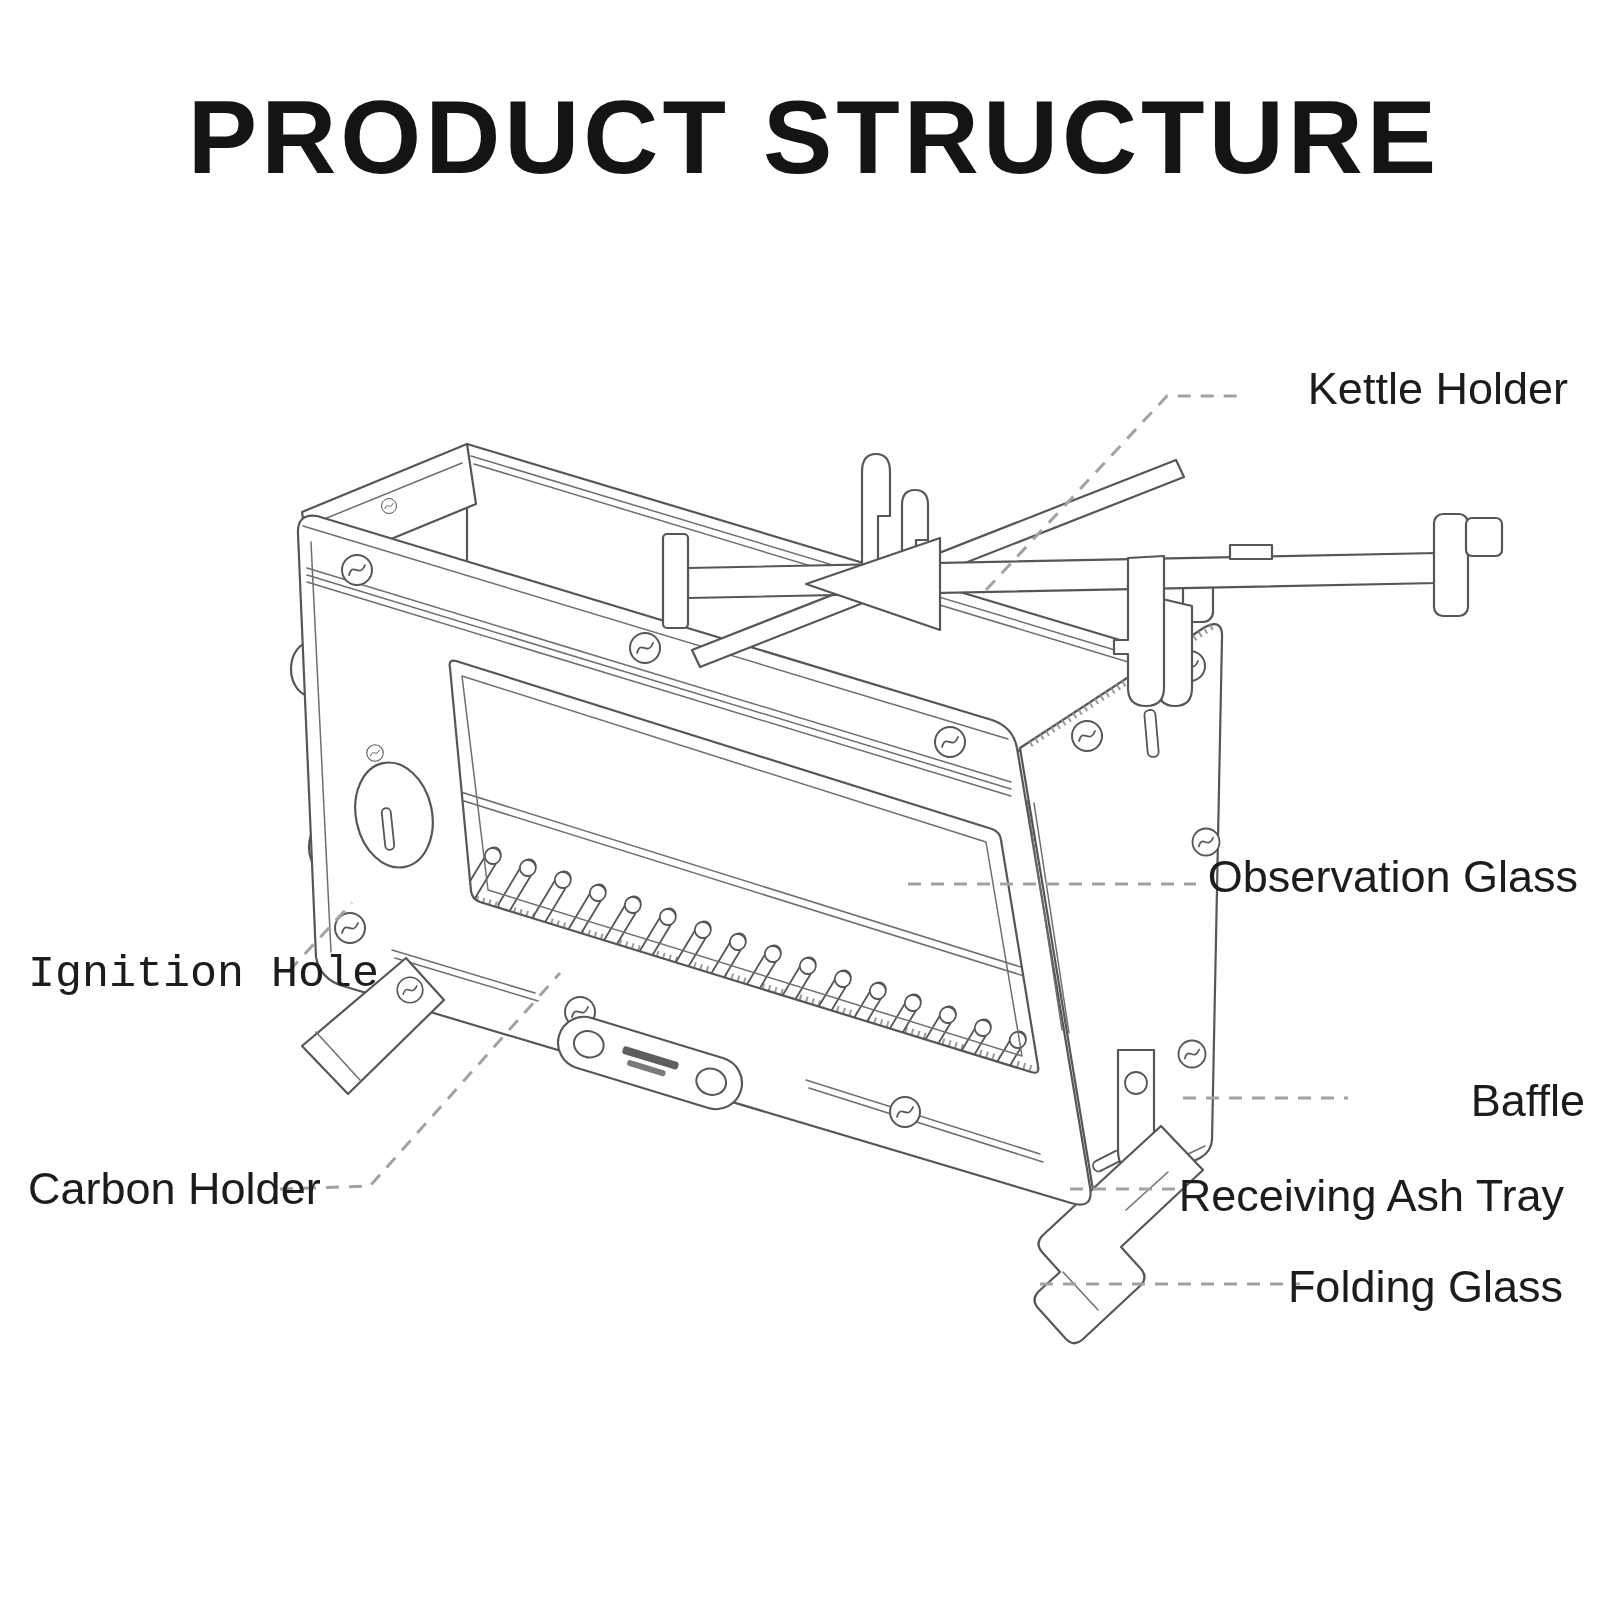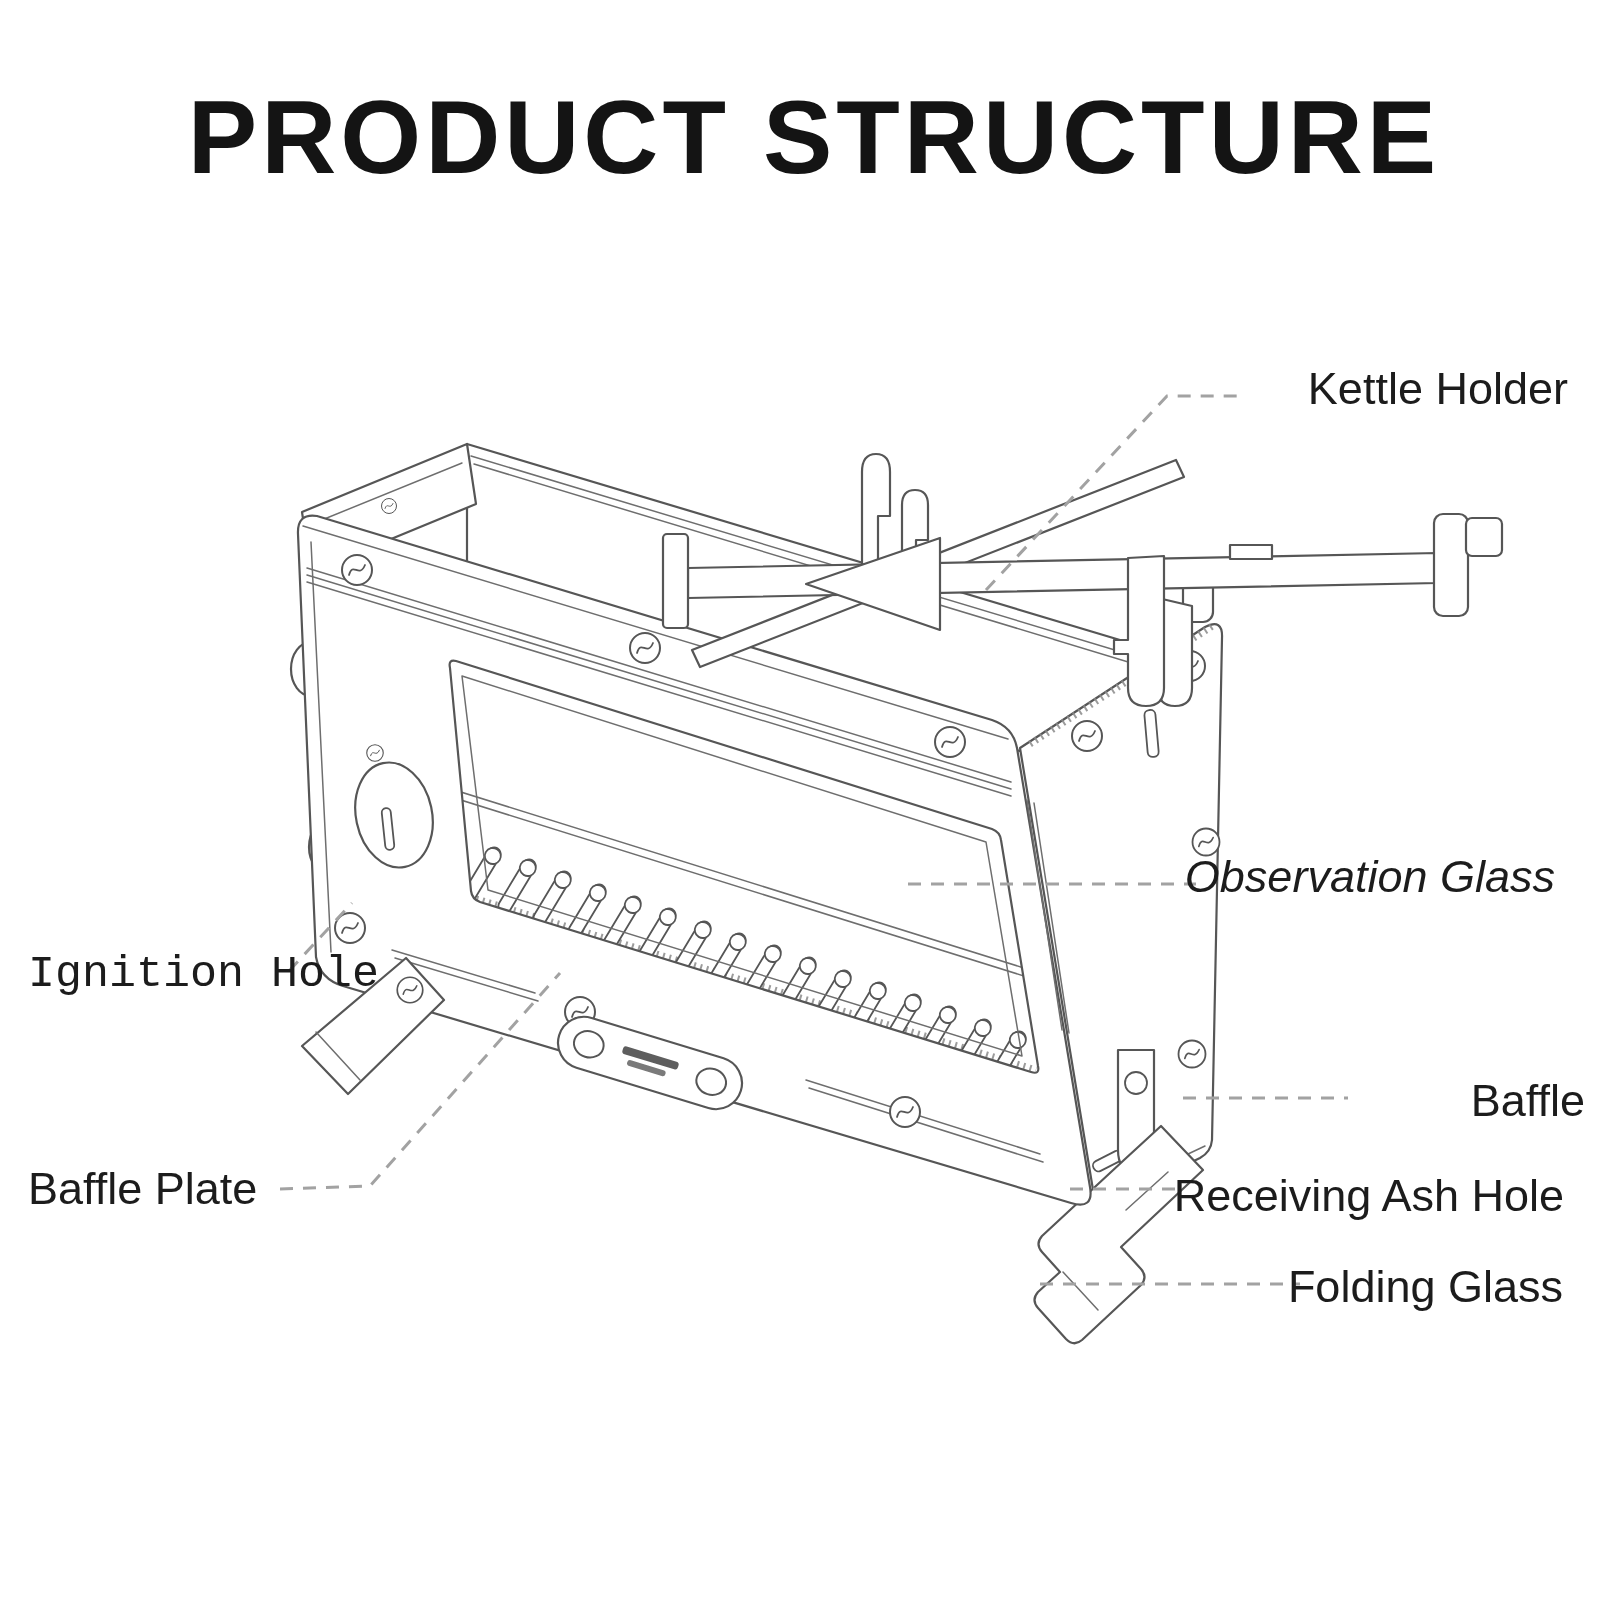--- a/index.html
+++ b/index.html
@@ -11,21 +11,21 @@
     position:absolute;left:0;top:78px;width:1600px;text-align:center;
     font-size:104px;font-weight:700;letter-spacing:4px;color:#141414;
     transform:translateX(14px);white-space:nowrap;
   }
   .lbl{
     position:absolute;font-size:45px;line-height:1.05;color:#1c1c1c;
     white-space:nowrap;letter-spacing:0px;
   }
   .lbl.right{text-align:right;}
   #kettle   {right:32px;  top:365px;}
-  #observ   {right:45px;  top:853px;font-style:italic;}
+  #observ   {right:22px;  top:853px;}
   #ignition {left:28px;   top:951px;font-family:Liberation Mono, monospace;}
   #carbon   {left:28px;   top:1165px;}
   #baffle   {right:15px;  top:1077px;}
   #ashtray  {right:36px;  top:1172px;}
   #folding  {right:37px;  top:1263px;}
   svg{position:absolute;left:0;top:0;}
   .fw{fill:#ffffff;stroke:#565656;stroke-width:2.2;stroke-linejoin:round;}
   .thin{fill:none;stroke:#6e6e6e;stroke-width:1.5;stroke-linejoin:round;stroke-linecap:round;}
   .hatch{fill:none;stroke:#8a8a8a;stroke-width:7;stroke-dasharray:2 4.5;opacity:.85;}
   .leader{fill:none;stroke:#a2a2a2;stroke-width:3;stroke-dasharray:13 10;stroke-linecap:butt;}
@@ -173,16 +173,16 @@
     <polyline class="leader" points="280,1189 370,1186 560,973"></polyline>
     <polyline class="leader" points="1183,1098 1348,1098"></polyline>
     <polyline class="leader" points="1070,1189 1185,1189"></polyline>
     <polyline class="leader" points="1040,1284 1300,1284"></polyline>
   </g>
 </svg>
 
 <div class="lbl right" id="kettle">Kettle Holder</div>
 <div class="lbl right" id="observ">Observation Glass</div>
 <div class="lbl" id="ignition">Ignition Hole</div>
-<div class="lbl" id="carbon">Baffle Plate</div>
+<div class="lbl" id="carbon">Carbon Holder</div>
 <div class="lbl right" id="baffle">Baffle</div>
-<div class="lbl right" id="ashtray">Receiving Ash Hole</div>
+<div class="lbl right" id="ashtray">Receiving Ash Tray</div>
 <div class="lbl right" id="folding">Folding Glass</div>
 
 </body></html>

